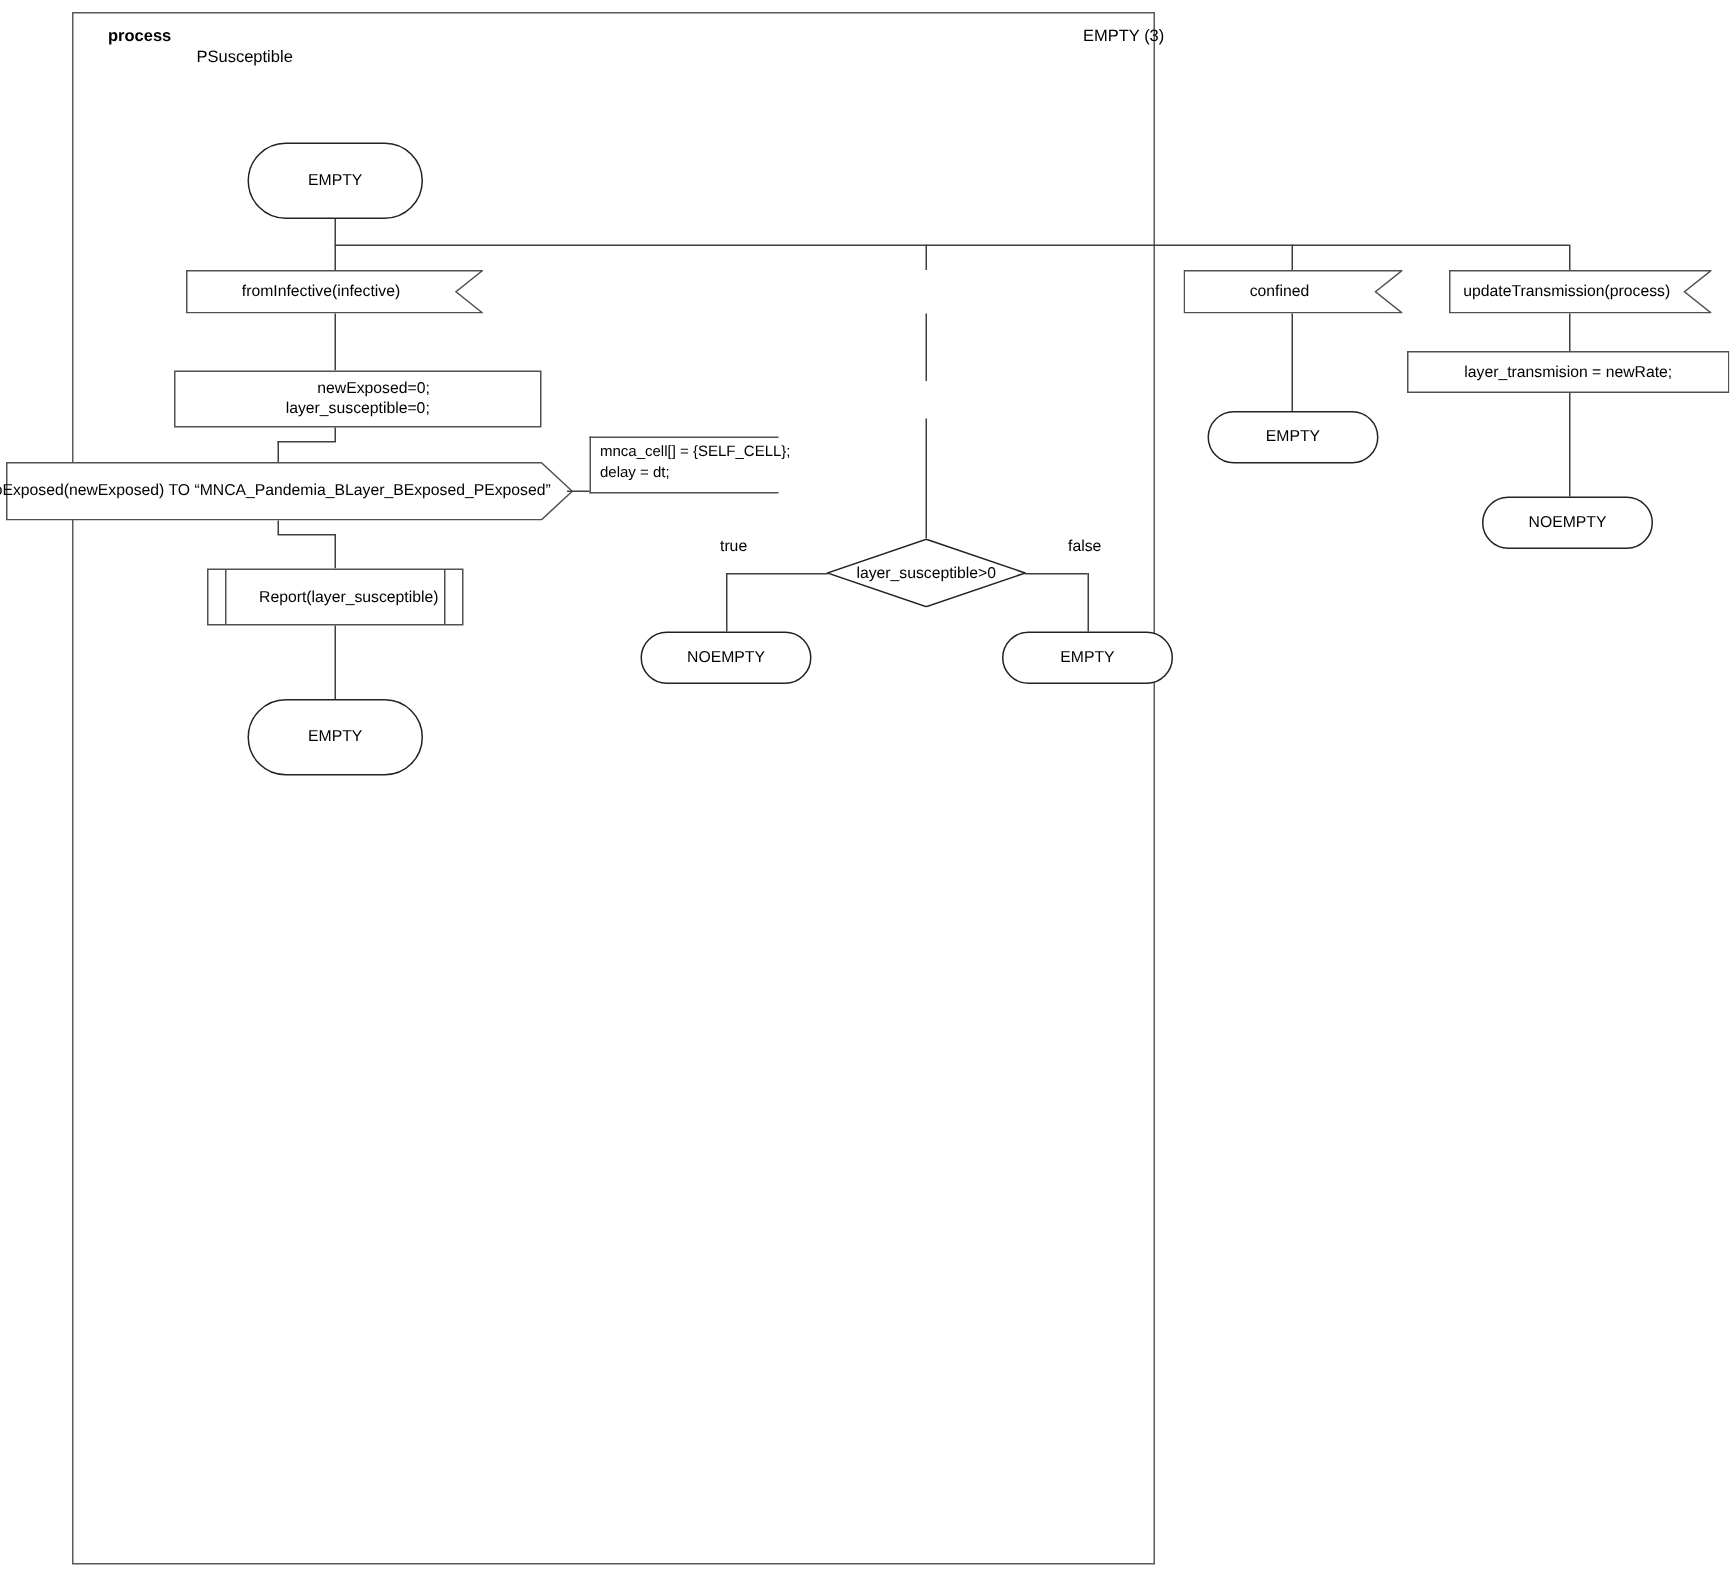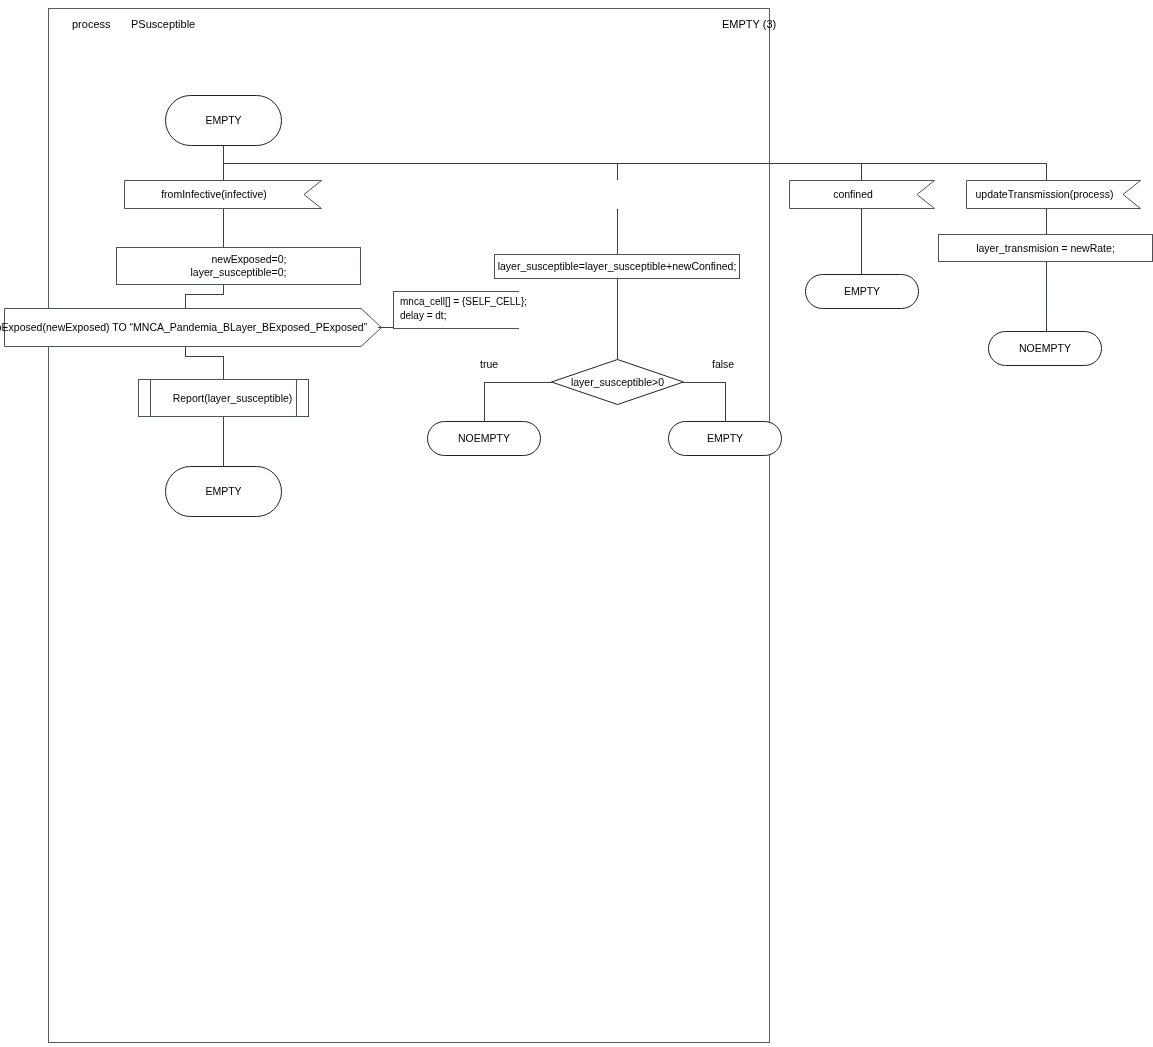--- a/index.html
+++ b/index.html
@@ -30,24 +30,24 @@
     box-sizing: border-box;
     background: transparent;
   }
   .frame-label {
     position: absolute;
     font-size: 11px;
     line-height: 13px;
     white-space: nowrap;
   }
   .kw {
-    font-weight: normal;
+    font-weight: bold;
   }
   #process-keyword { left: 72px; top: 18px; }
-  #process-name    { left: 131px; top: 18px; }
+  #process-name    { left: 131px; top: 32px; }
   #start-state-label { left: 698px; top: 18px; padding-left: 24px; }
 
   
   .node {
     position: absolute;
     box-sizing: border-box;
     font-size: 10.5px;
     line-height: 13px;
     color: #000;
     display: flex;
@@ -231,21 +231,20 @@
 
   <div class="node proc-call" style="left:138px; top:379px; width:171px; height:38px; position:absolute;padding-left:18px;">Report(layer_susceptible)</div>
 
   <div class="vline" style="left:223px; top:417px; height:49px;"></div>
 
   <div class="node state" style="left:165px; top:466px; width:117px; height:51px; border-radius:26px;">EMPTY</div>
 
 
   <div class="vline" style="left:617px; top:209px; height:45px;"></div>
 
-  <div class="node task" style="left:494px; top:254px; width:246px; height:25px;">layer_susceptible=layer_susceptible+newConfined;</div>
 
   <div class="vline" style="left:617px; top:279px; height:80px;"></div>
 
   <div class="decision" style="left:551px; top:359px; width:133px; height:46px;">
     <svg class="poly" viewBox="0 0 133 46" preserveAspectRatio="none">
       <polygon points="66.5,0.5 132.5,23 66.5,45.5 0.5,23" fill="#ffffff" stroke="#222222" stroke-width="1" vector-effect="non-scaling-stroke"></polygon>
     </svg>
     <div class="txt">layer_susceptible&gt;0</div>
   </div>
 

